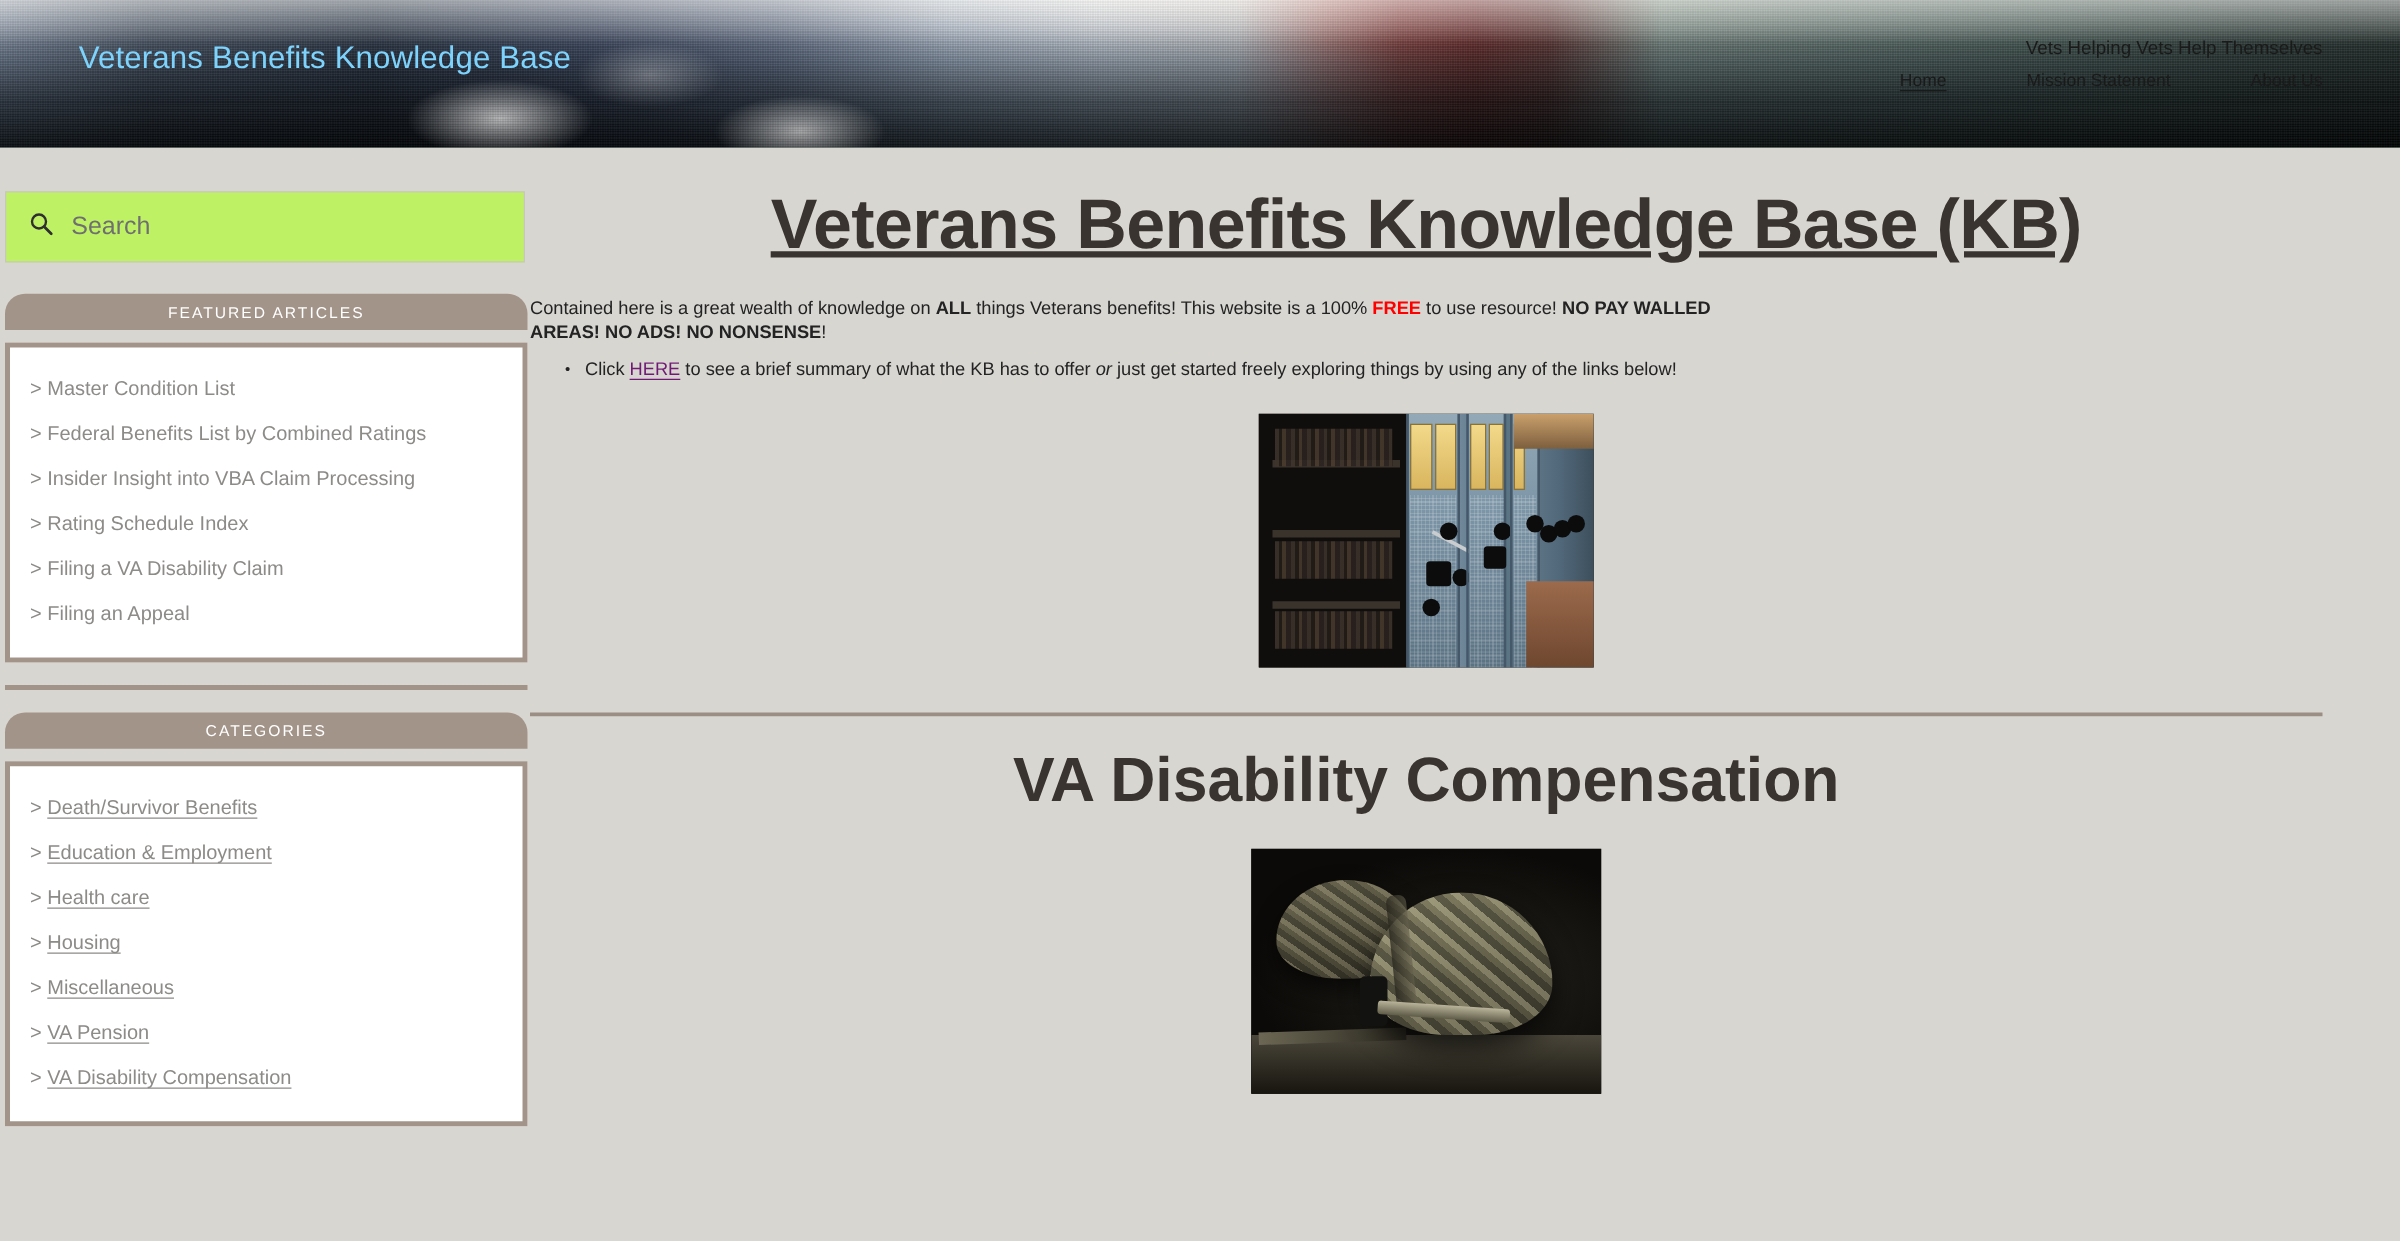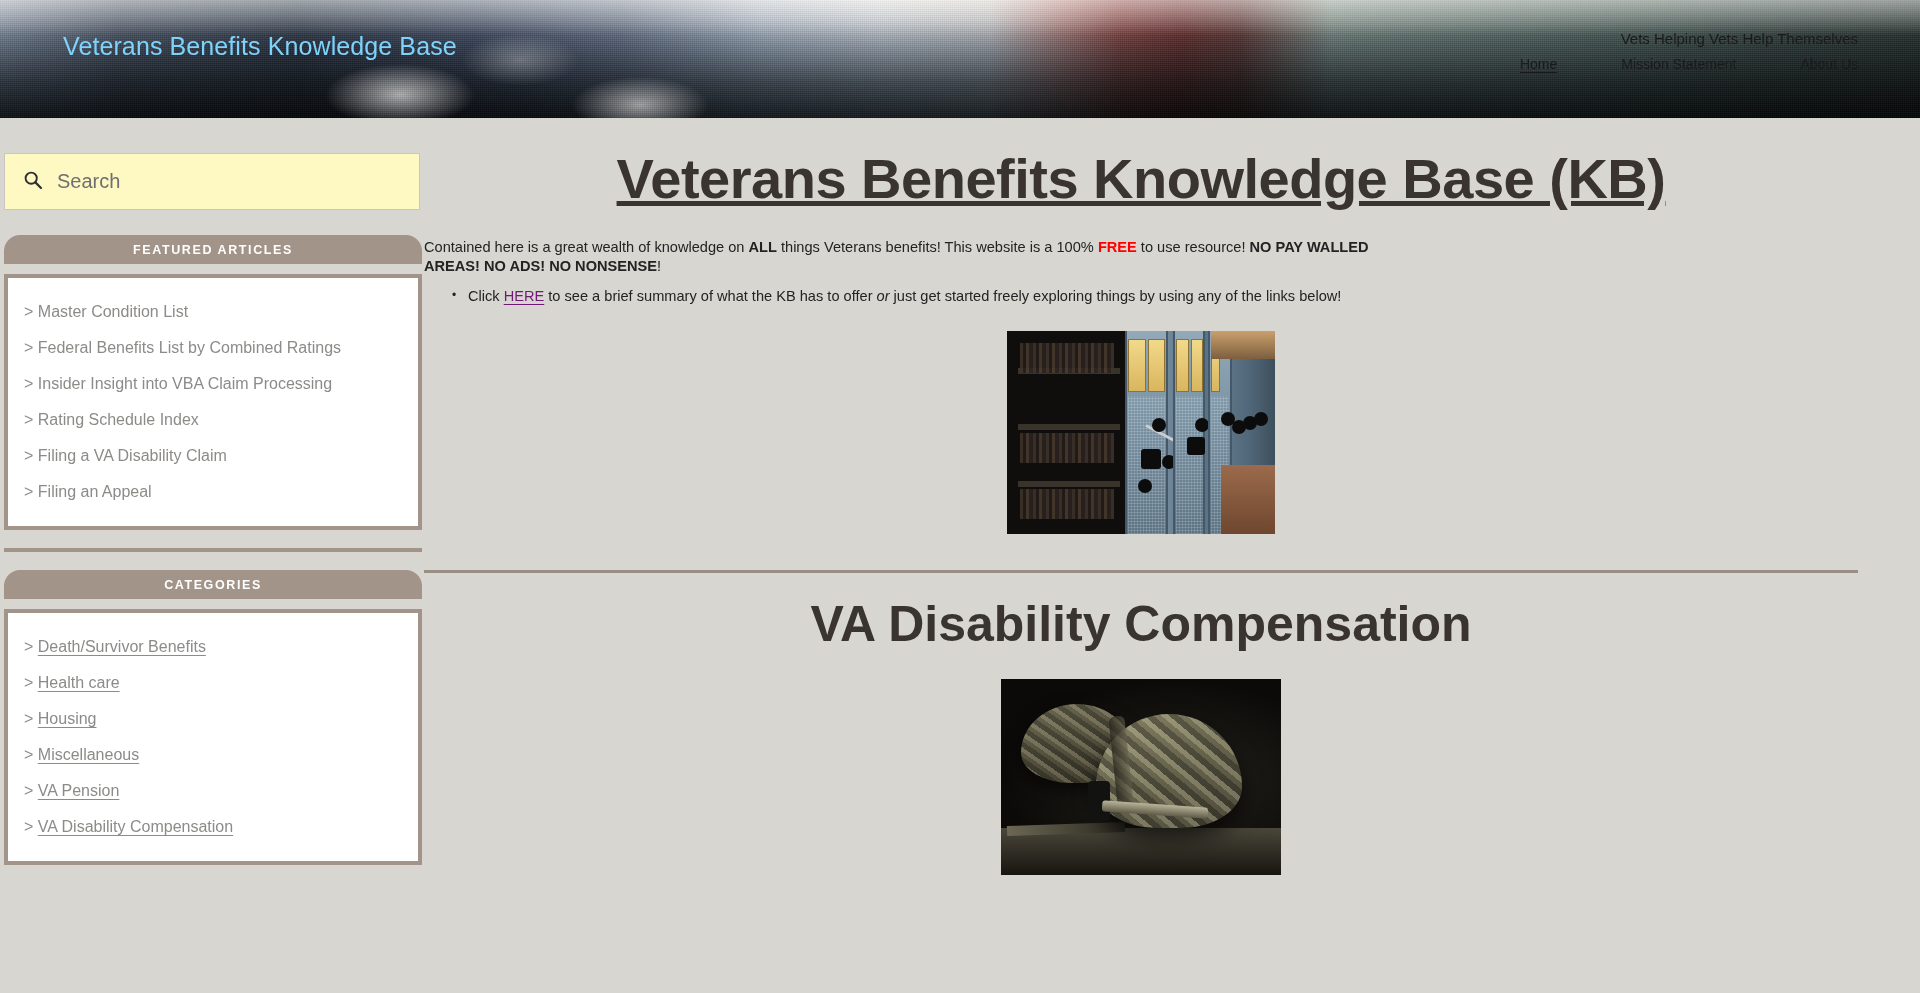--- a/index.html
+++ b/index.html
@@ -68,21 +68,21 @@
 
   
   .sidebar {
     position: absolute; left: 0; top: 0;
     width: 424px; height: 875px;
     padding: 35px 30px 0 4px;
   }
   .search-box {
     display: flex; align-items: center; gap: 14px;
     width: 416px; height: 57px;
-    background: #fef9c3;
+    background: #bef264;
     border: 1px solid #c9c6c0;
     padding: 0 18px;
     margin-bottom: 25px;
     cursor: text;
   }
   .search-icon { flex: 0 0 auto; display: block; }
   .search-field {
     border: none; background: transparent; outline: none;
     font-family: "Liberation Sans", sans-serif;
     font-size: 20px; color: #59585a; width: 100%;
@@ -93,21 +93,21 @@
   .panel-header {
     height: 29px;
     background: #a3948a;
     border-radius: 14px 14px 0 0 / 14px 14px 0 0;
     border-top-left-radius: 16px;
     border-top-right-radius: 16px;
     display: flex; align-items: center; justify-content: center;
     width: 418px;
   }
   .panel-header-text {
-    color: #ffffff; font-size: 12.5px; font-weight: bold;
+    color: #ffffff; font-size: 12.5px; font-weight: normal;
     letter-spacing: 1.6px;
   }
   .panel-gap { height: 10px; }
   .panel-body {
     width: 418px;
     background: #ffffff;
     border: 4px solid #a3948a;
     padding: 16px 0 16px 0;
   }
   .panel-link-row { padding: 9px 16px; }
@@ -344,20 +344,26 @@
     <section class="panel">
       <div class="panel-header">
         <span class="panel-header-text">CATEGORIES</span>
       </div>
       <div class="panel-gap"></div>
       <div class="panel-body">
         <div class="panel-link-row">
           <a class="panel-link underlined" href="#">
             <span class="chev">&gt;</span>
             <span class="label">Death/Survivor Benefits</span>
+          </a>
+        </div>
+        <div class="panel-link-row">
+          <a class="panel-link underlined" href="#">
+            <span class="chev">&gt;</span>
+            <span class="label">Education &amp; Employment</span>
           </a>
         </div>
         <div class="panel-link-row">
           <a class="panel-link underlined" href="#">
             <span class="chev">&gt;</span>
             <span class="label">Health care</span>
           </a>
         </div>
         <div class="panel-link-row">
           <a class="panel-link underlined" href="#">

